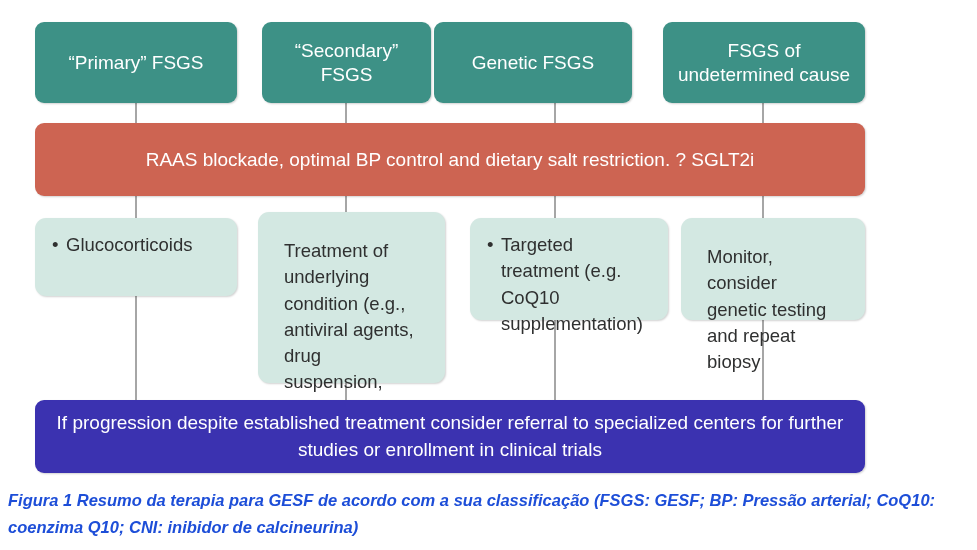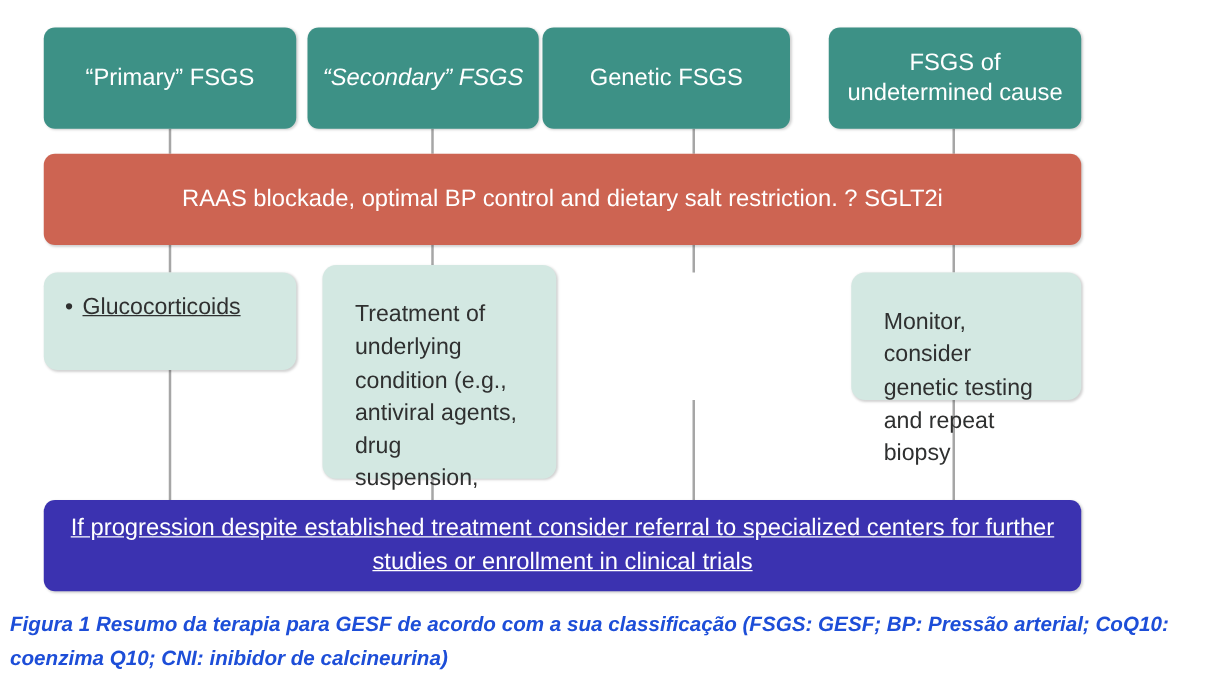--- a/index.html
+++ b/index.html
@@ -71,21 +71,20 @@
     padding: 14px 14px 12px 14px;
     border-radius: 11px;
   }
   .treat-box .body {
     width: 100%;
   }
   .treat-box ul {
     margin: 0;
     padding: 0 0 0 17px;
     list-style: none;
-    text-decoration: underline;
   }
   .treat-box ul li {
     position: relative;
     margin: 0 0 1px 0;
   }
   .treat-box ul li::before {
     content: "\2022";
     position: absolute;
     left: -14px;
     top: 0;
@@ -95,21 +94,20 @@
   }
 
   
   .final-box {
     background: #3b32b0;
     color: #ffffff;
     font-size: 19px;
     line-height: 1.42;
     text-align: center;
     padding: 8px 20px;
-    text-decoration: underline;
   }
 
   
   .caption {
     position: absolute;
     left: 8px;
     top: 487px;
     width: 958px;
     font-size: 16.5px;
     font-weight: bold;
@@ -136,21 +134,21 @@
 
   <div class="connector" style="left:135px; top:296px; height:104px;"></div>
   <div class="connector" style="left:345px; top:383px; height:17px;"></div>
   <div class="connector" style="left:554px; top:320px; height:80px;"></div>
   <div class="connector" style="left:762px; top:320px; height:80px;"></div>
 
   <div class="node cat-box" style="left:35px; top:22px; width:202px; height:81px;">
     <span>“Primary” FSGS</span>
   </div>
 
-  <div class="node cat-box" style="left:246px; top:22px; width:185px; height:81px;font-style:italic;">
+  <div class="node cat-box" style="left:262px; top:22px; width:169px; height:81px;">
     <span>“Secondary” FSGS</span>
   </div>
 
   <div class="node cat-box" style="left:434px; top:22px; width:198px; height:81px;">
     <span>Genetic FSGS</span>
   </div>
 
   <div class="node cat-box" style="left:663px; top:22px; width:202px; height:81px;">
     <span style="white-space:pre-line;">FSGS of
 undetermined cause</span>
@@ -167,20 +165,27 @@
       </ul>
     </div>
   </div>
 
   <div class="node treat-box" style="left:258px; top:212px; width:187px; height:171px;">
     <div class="body">
       <p>Treatment of underlying condition (e.g., antiviral agents, drug suspension, etc.)</p>
     </div>
   </div>
 
+  <div class="node treat-box" style="left:470px; top:218px; width:198px; height:102px;">
+    <div class="body">
+      <ul>
+        <li>Targeted treatment (e.g. CoQ10 supplementation)</li>
+      </ul>
+    </div>
+  </div>
 
   <div class="node treat-box" style="left:681px; top:218px; width:184px; height:102px;">
     <div class="body">
       <p>Monitor, consider genetic testing and repeat biopsy</p>
     </div>
   </div>
 
   <div class="node final-box" style="left:35px; top:400px; width:830px; height:73px;">
     <span>If progression despite established treatment consider referral to specialized centers for further studies or enrollment in clinical trials</span>
   </div>

